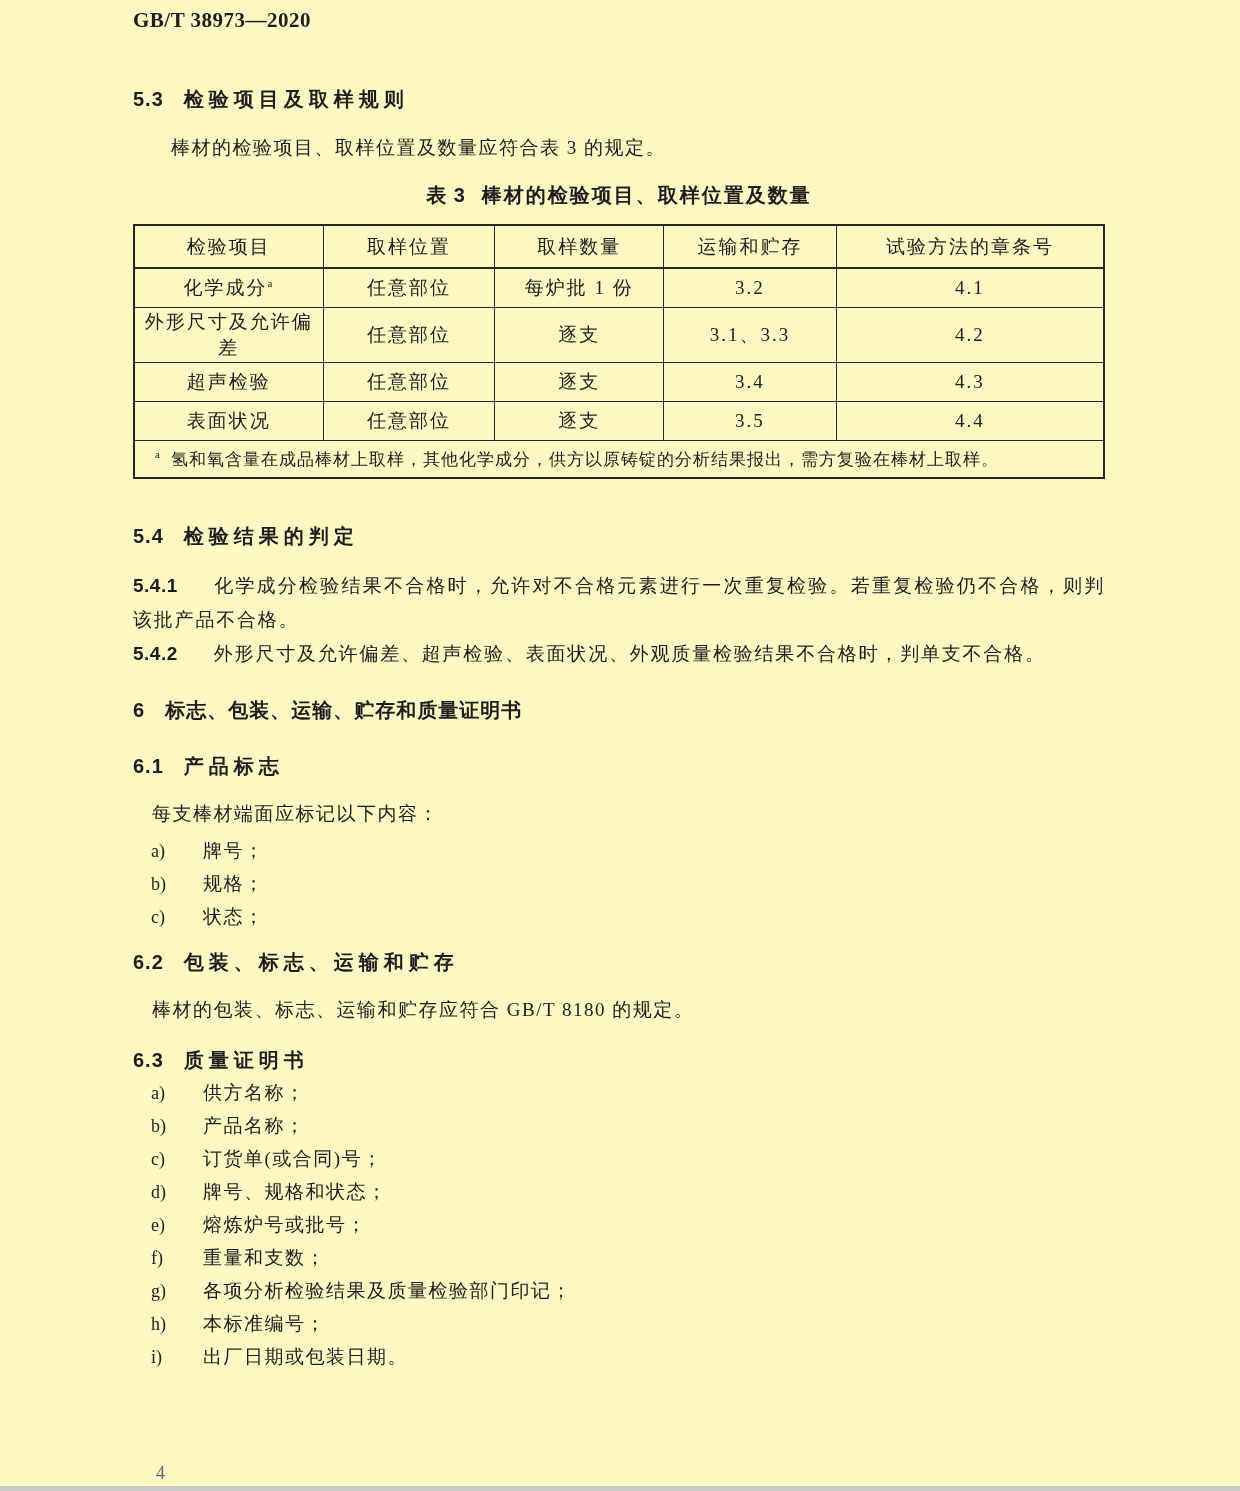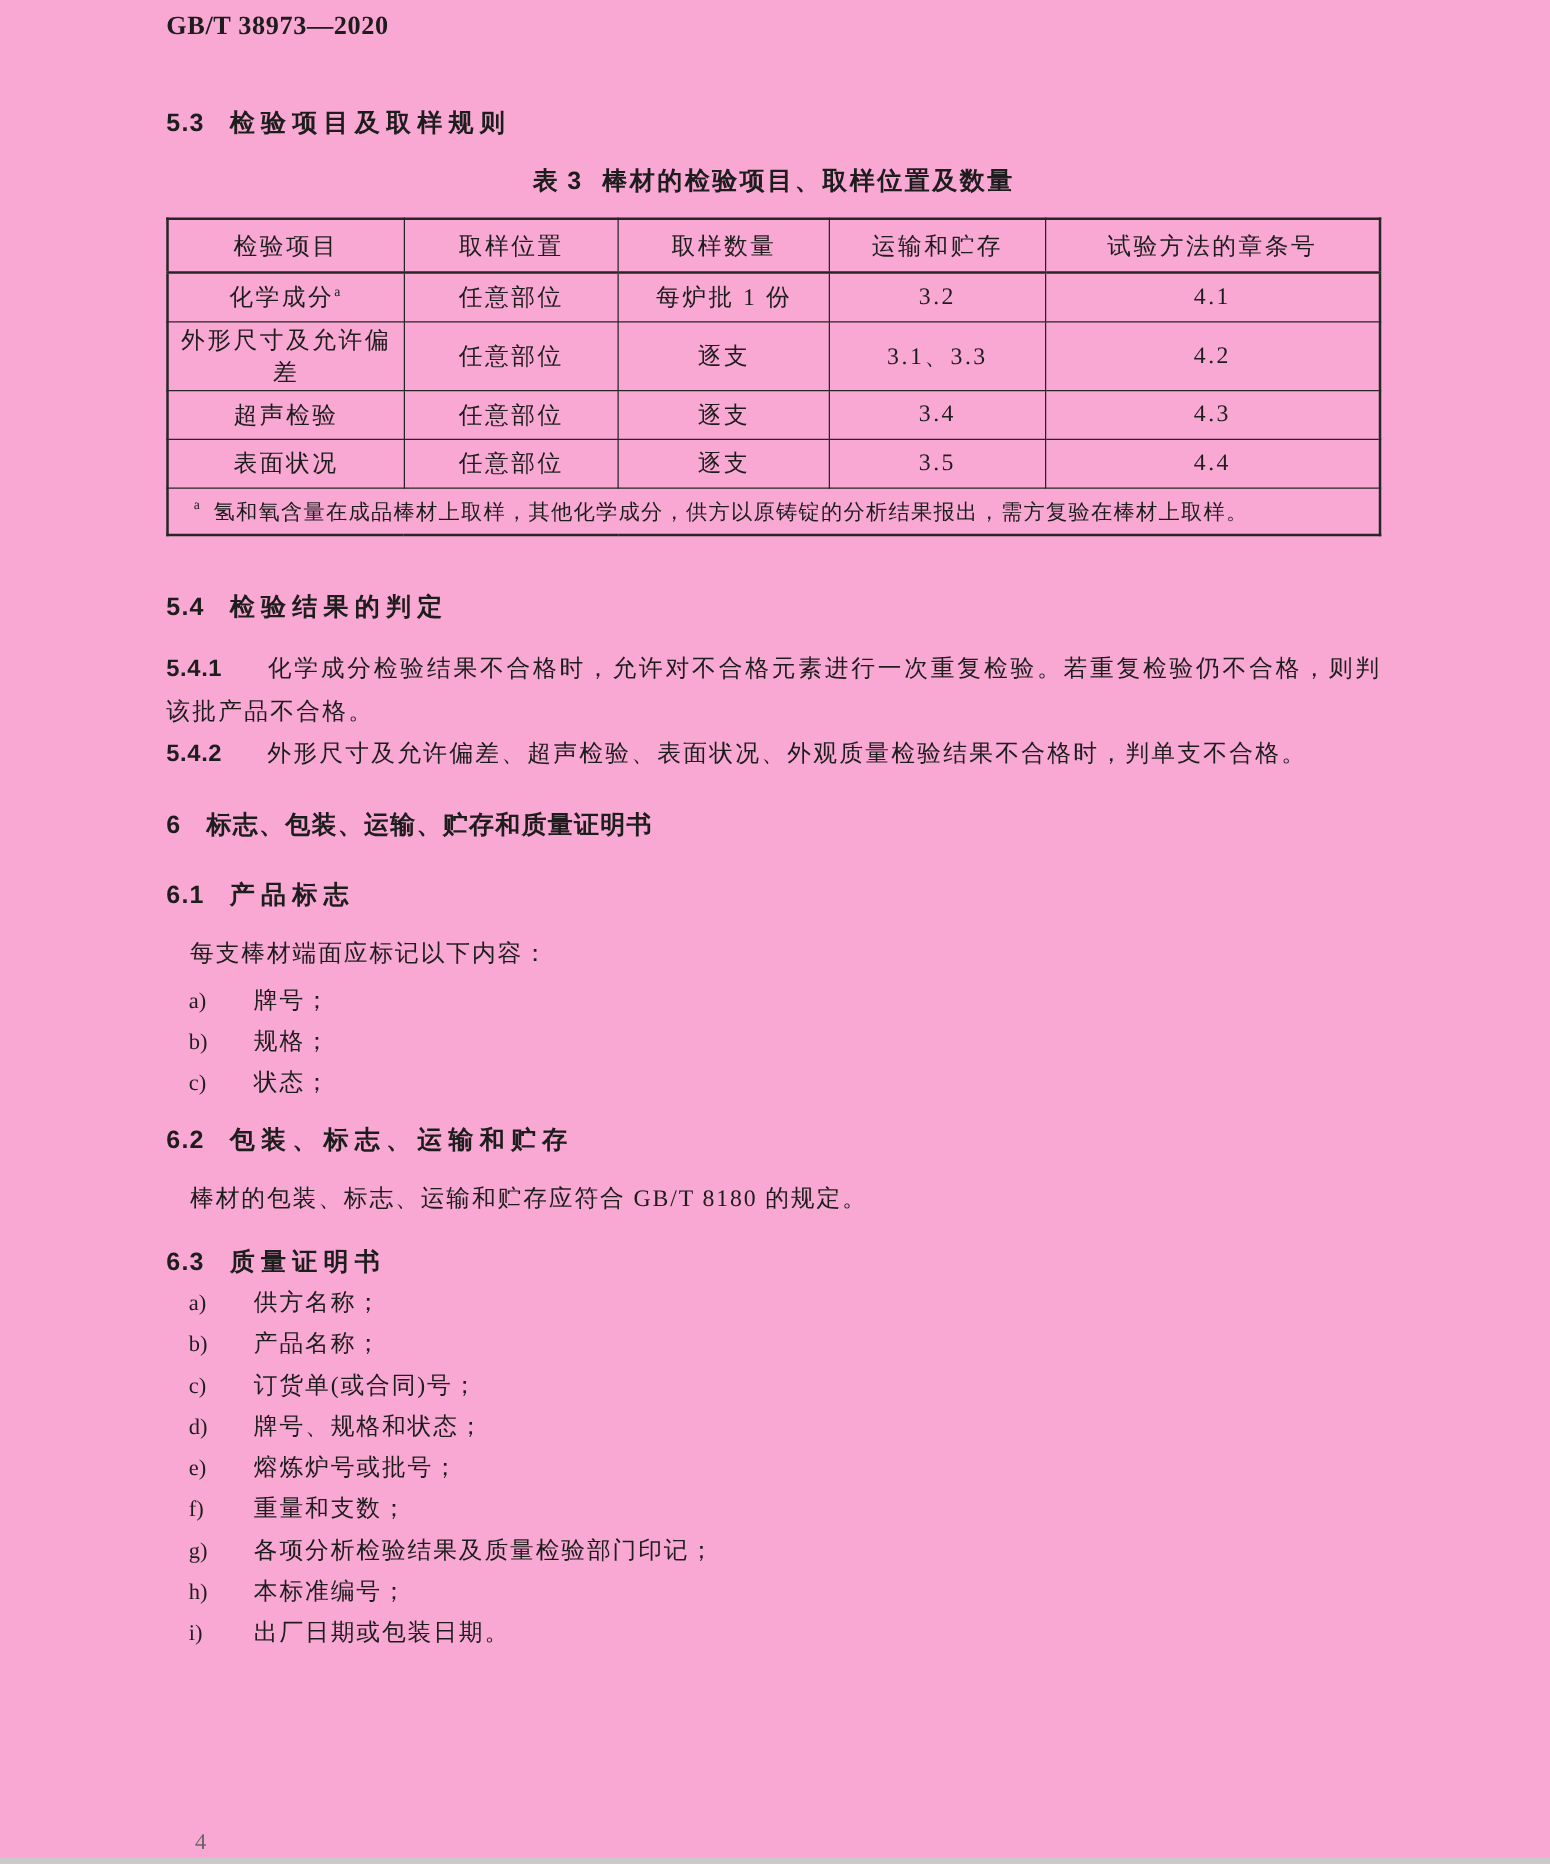--- a/index.html
+++ b/index.html
@@ -8,21 +8,21 @@
     background:#ffffff;
     overflow:hidden;
     font-family:"Liberation Serif","DejaVu Serif",serif;
     color:#1d1d1d;
   }
   .page{
     position:relative;
     width:1240px;height:1491px;
     box-sizing:border-box;
     padding:8px 135px 16px 133px;
-    background:#f9a8d4;
+    background:#fef9c3;
   }
   
   .doc-header{
     font-weight:700;font-size:21px;letter-spacing:.5px;line-height:24px;
   }
   .h-sec{
     font-family:"Liberation Sans","DejaVu Sans",sans-serif;
     font-weight:700;font-size:20px;line-height:26px;
   }
   .h-sec .hnum{margin-right:20px;letter-spacing:1px;}
@@ -85,20 +85,21 @@
 <body>
 
 <div class="page">
 
   <div class="doc-header">GB/T 38973—2020</div>
 
   <div class="h-sec m-53">
     <span class="hnum">5.3</span><span class="htitle">检验项目及取样规则</span>
   </div>
 
+  <p class="para1">棒材的检验项目、取样位置及数量应符合表 3 的规定。</p>
 
   <div class="caption">
     <span class="cap-label">表 3</span><span class="cap-title">棒材的检验项目、取样位置及数量</span>
   </div>
 
   <table class="tbl">
     <colgroup>
       <col style="width:19.5%">
         <col style="width:17.7%">
         <col style="width:17.4%">

